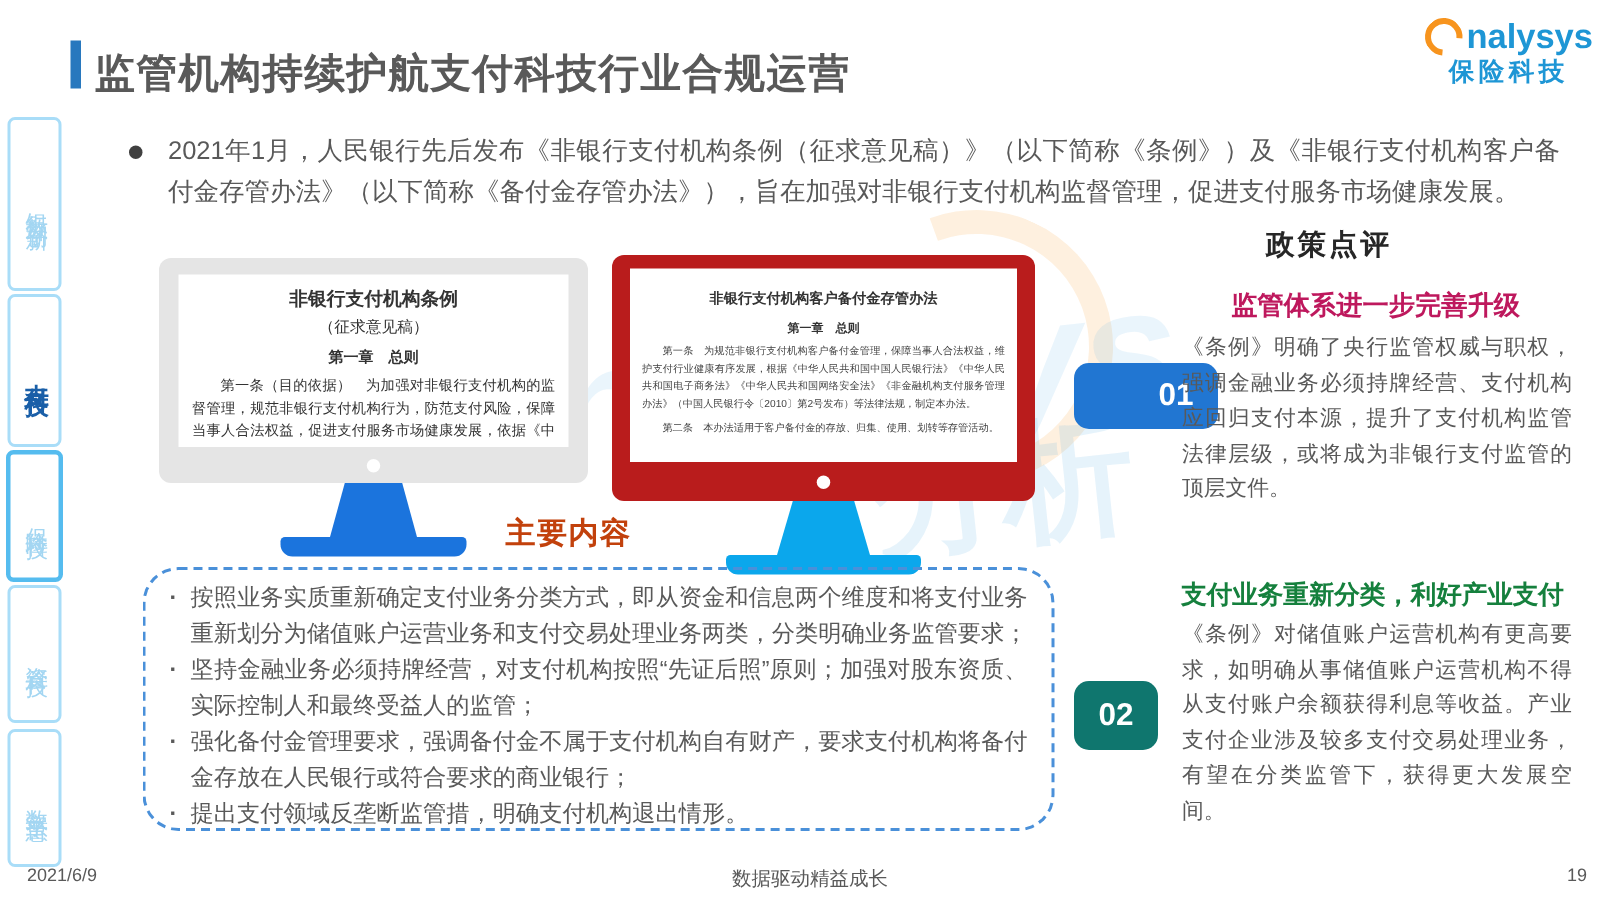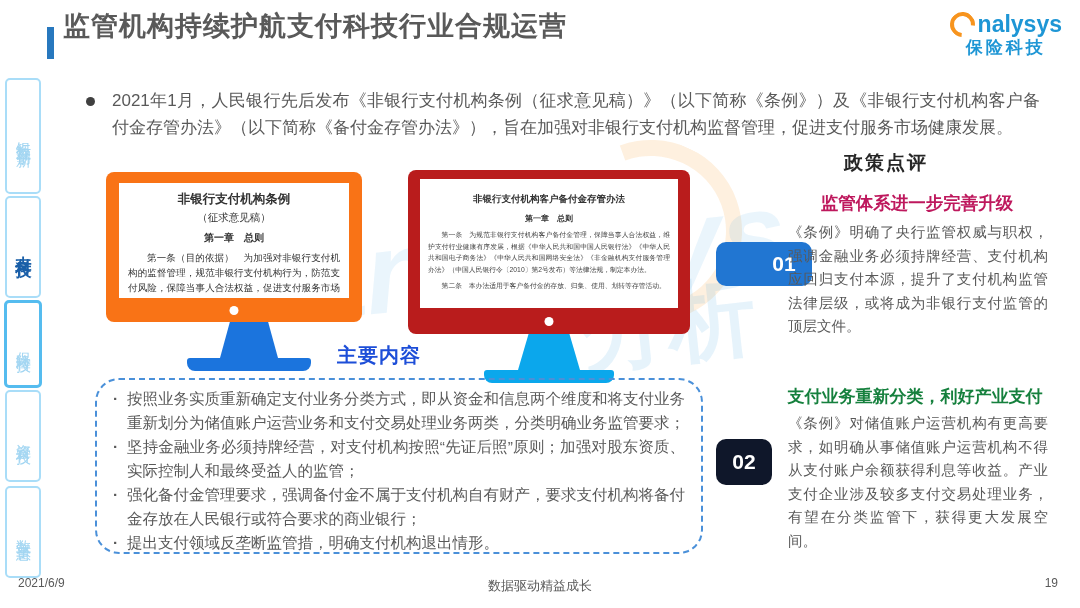--- a/index.html
+++ b/index.html
@@ -7,21 +7,21 @@
     font-family:"Liberation Sans","DejaVu Sans",sans-serif;
     background:#ffffff;
     width:1080px;height:608px;
     position:relative;overflow:hidden;
     color:#595959;
   }
   .slide{position:absolute;left:0;top:0;width:1080px;height:608px;background:#fff;overflow:hidden;}
 
   
   .accent-bar{position:absolute;left:47px;top:27px;width:7px;height:32px;background:#2878BE;}
-  .page-title{position:absolute;left:63px;top:8px;font-size:27px;font-weight:bold;color:#595959;letter-spacing:1px;}
+  .page-title{position:absolute;left:63px;top:31px;font-size:27px;font-weight:bold;color:#595959;letter-spacing:1px;}
   .logo{position:absolute;right:18px;top:12px;text-align:center;line-height:1.1;}
   .logo-row{display:flex;align-items:center;justify-content:center;gap:2px;}
   .swirl{display:inline-block;width:17px;height:17px;border:4px solid #F7941E;border-radius:50%;border-bottom-color:transparent;transform:rotate(-40deg);margin-right:1px;}
   .logo-en{font-size:23px;font-weight:bold;color:#1E96D5;letter-spacing:0px;}
   .logo-cn{font-size:17px;font-weight:bold;color:#1E96D5;letter-spacing:3px;margin-top:2px;}
 
   
   .tab{
     position:absolute;left:5px;width:32px;
     border:2px solid #A9DDF8;border-radius:5px;background:#fff;
@@ -38,21 +38,21 @@
 
   
   .wm{position:absolute;pointer-events:none;font-weight:bold;color:rgba(90,175,230,0.13);}
   .wm-en{left:300px;top:190px;font-size:115px;font-style:italic;transform:rotate(-6deg);}
   .wm-cn{left:580px;top:265px;font-size:88px;transform:rotate(-6deg);color:rgba(90,175,230,0.15);}
   .wm-ring{position:absolute;left:560px;top:140px;width:150px;height:150px;border:16px solid rgba(247,148,30,0.14);border-radius:50%;border-left-color:transparent;transform:rotate(25deg);pointer-events:none;}
 
   
   .monitor{position:absolute;}
   .bezel{position:absolute;left:0;top:0;border-radius:8px;}
-  .m1 .bezel{width:256px;height:150px;background:#f97316;}
+  .m1 .bezel{width:286px;height:150px;background:#e5e5e5;}
   .m2 .bezel{width:282px;height:164px;background:#b91c1c;}
   .screen{position:absolute;background:#fff;overflow:hidden;}
   .m1 .screen{left:13px;right:13px;top:11px;bottom:24px;padding:5px 9px;}
   .m2 .screen{left:12px;right:12px;top:9px;bottom:26px;padding:4px 8px;}
   .webcam{position:absolute;left:50%;transform:translateX(-50%);width:9px;height:9px;border-radius:50%;background:#fff;}
   .m1 .webcam{bottom:7px;}
   .m2 .webcam{bottom:8px;}
   .neck{position:absolute;left:50%;transform:translateX(-50%);}
   .m1 .neck{top:150px;width:58px;height:36px;background:#1B74DD;clip-path:polygon(17% 0,83% 0,100% 100%,0 100%);}
   .m2 .neck{top:164px;width:62px;height:36px;background:#0BA7EC;clip-path:polygon(17% 0,83% 0,100% 100%,0 100%);}
@@ -62,37 +62,37 @@
 
   .doc1-title{font-size:12.5px;font-weight:bold;color:#333;text-align:center;margin-top:3px;}
   .doc1-sub{font-size:10.5px;color:#333;text-align:center;margin-top:3px;}
   .doc1-chap{font-size:10px;font-weight:bold;color:#333;text-align:center;margin-top:6px;}
   .doc1-body{font-size:9.5px;color:#333;line-height:1.6;text-align:justify;text-indent:2em;margin-top:5px;}
   .doc2-title{font-size:9.5px;font-weight:bold;color:#333;text-align:center;margin-top:10px;}
   .doc2-chap{font-size:8px;font-weight:bold;color:#333;text-align:center;margin-top:7px;}
   .doc2-body{font-size:6.8px;color:#444;line-height:1.7;text-align:justify;text-indent:2em;margin-top:5px;}
 
   
-  .mc-heading{position:absolute;left:337px;top:342px;font-size:20px;font-weight:bold;color:#1d4ed8;letter-spacing:1px;}
+  .mc-heading{position:absolute;left:337px;top:342px;font-size:20px;font-weight:bold;color:#c2410c;letter-spacing:1px;}
   .mc-box{position:absolute;left:95px;top:378px;width:608px;height:176px;border:2px dashed #4A90D9;border-radius:24px;padding:7px 16px 0 14px;box-sizing:border-box;}
   .mc-item{position:relative;font-size:15.5px;line-height:24px;color:#595959;padding-left:16px;text-align:justify;}
   .mc-item::before{content:"·";position:absolute;left:2px;top:0;font-weight:bold;color:#595959;}
 
   
   .policy-heading{position:absolute;left:786px;top:150px;width:200px;text-align:center;font-size:19px;font-weight:bold;color:#262626;letter-spacing:2px;}
   .sec-title{position:absolute;width:266px;text-align:center;font-weight:bold;}
   .sec1-title{left:784px;top:191px;font-size:17.5px;color:#be185d;}
   .sec2-title{left:782px;top:385px;font-size:17px;color:#15803d;}
   .sec-body{position:absolute;left:788px;width:260px;font-size:14.5px;line-height:23.5px;color:#595959;text-align:justify;}
   .sec1-body{top:221px;}
   .sec2-body{top:412px;}
 
   .badge{position:absolute;left:716px;width:56px;border-radius:10px;color:#fff;font-weight:bold;font-size:21px;display:flex;align-items:center;justify-content:center;}
   .badge1{top:242px;height:44px;background:#2176D2;padding-left:40px;}
-  .badge2{top:439px;height:46px;background:#0f172a;}
+  .badge2{top:454px;height:46px;background:#0f766e;}
 
   
   .footer-date{position:absolute;left:18px;top:576px;font-size:12px;color:#595959;}
   .footer-slogan{position:absolute;left:0;top:577px;width:1080px;text-align:center;font-size:13px;color:#595959;}
   .footer-page{position:absolute;right:22px;top:576px;font-size:12px;color:#595959;}
 </style>
 </head>
 <body>
 
 <div class="slide">

